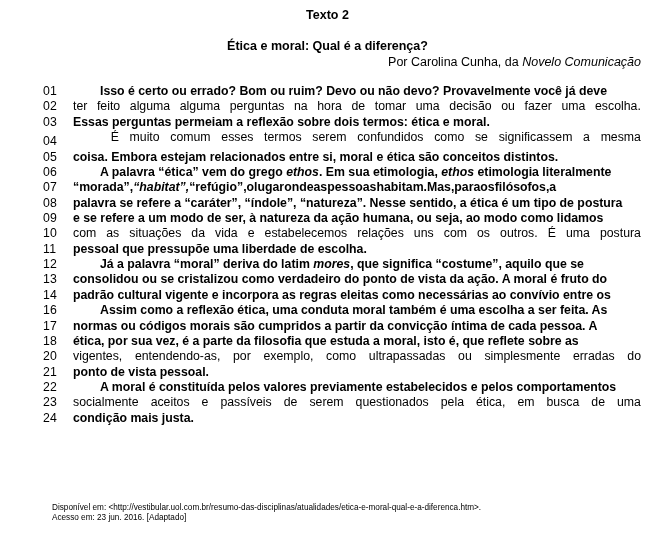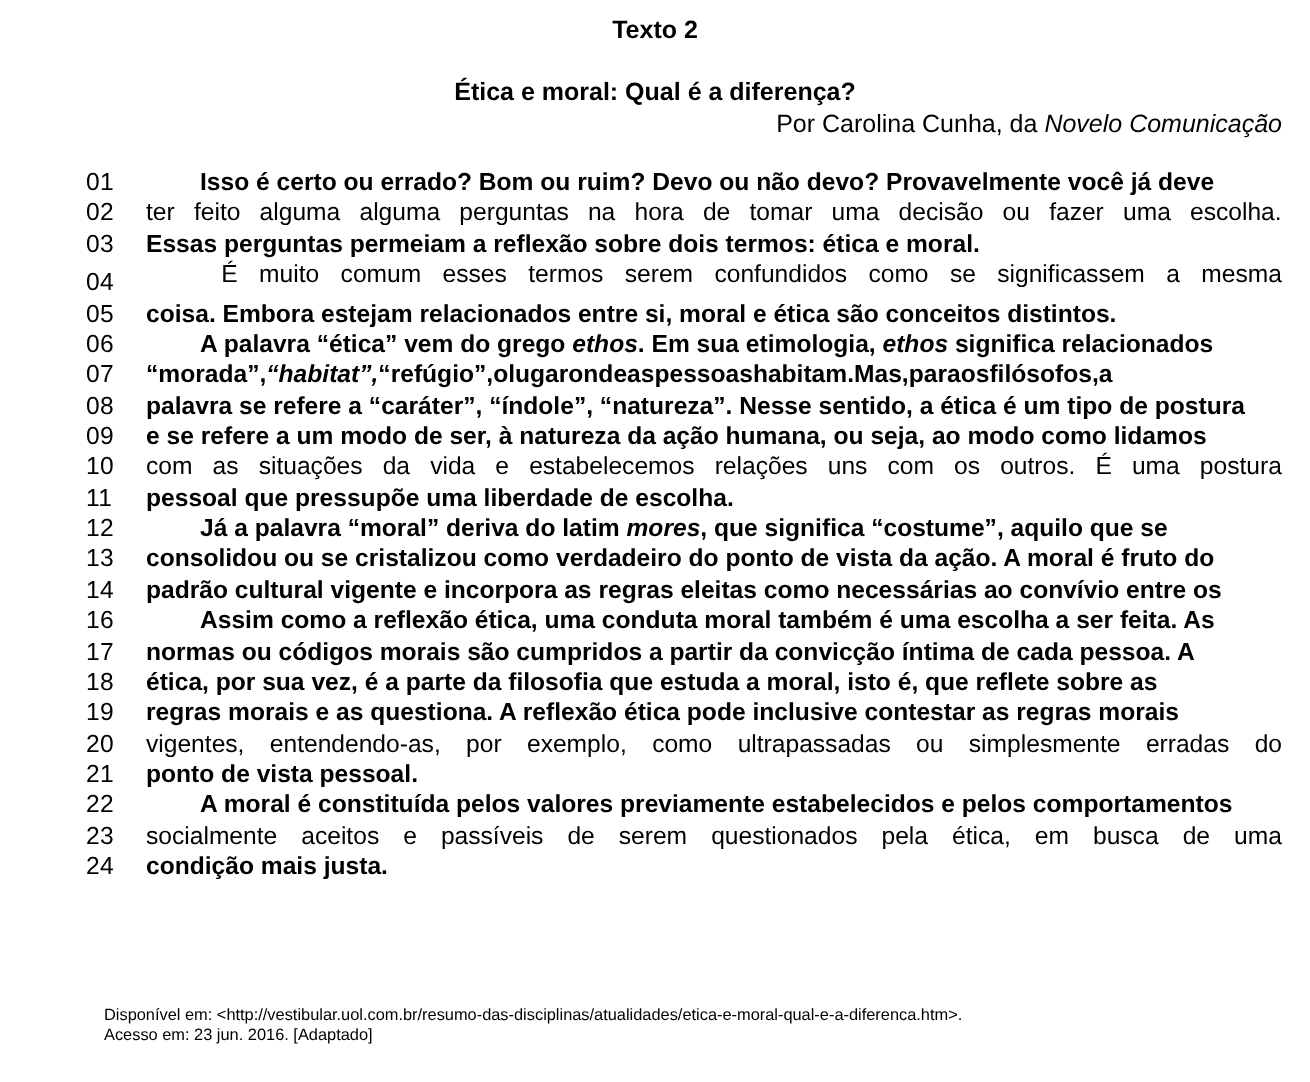--- a/index.html
+++ b/index.html
@@ -158,21 +158,21 @@
       </div>
       <div class="text-line">
         <div class="line-no">05</div>
         <div class="line-text ragged">
           <span><span>coisa. Embora estejam relacionados entre si, moral e ética são conceitos distintos.</span></span>
         </div>
       </div>
       <div class="text-line">
         <div class="line-no">06</div>
         <div class="line-text ragged">
-          <span><span class="indent"></span><span>A palavra “ética” vem do grego </span><em>ethos</em><span>. Em sua etimologia, </span><em>ethos</em><span> significa relacionados</span></span>
+          <span><span class="indent"></span><span>A palavra “ética” vem do grego </span><em>ethos</em><span>. Em sua etimologia, </span><em>ethos</em><span> etimologia literalmente</span></span>
         </div>
       </div>
       <div class="text-line">
         <div class="line-no">07</div>
         <div class="line-text ragged">
           <span><span>“morada”,</span><em>“habitat”,</em><span>“refúgio”,</span><span>o</span><span>lugar</span><span>onde</span><span>as</span><span>pessoas</span><span>habitam.</span><span>Mas,</span><span>para</span><span>os</span><span>filósofos,</span><span>a</span></span>
         </div>
       </div>
       <div class="text-line">
         <div class="line-no">08</div>
@@ -242,26 +242,20 @@
           <span><span>normas ou códigos morais são cumpridos a partir da convicção íntima de cada pessoa. A</span></span>
         </div>
       </div>
       <div class="text-line">
         <div class="line-no">18</div>
         <div class="line-text ragged">
           <span><span>ética, por sua vez, é a parte da filosofia que estuda a moral, isto é, que reflete sobre as</span></span>
         </div>
       </div>
       <div class="text-line">
-        <div class="line-no">19</div>
-        <div class="line-text ragged">
-          <span><span>regras morais e as questiona. A reflexão ética pode inclusive contestar as regras morais</span></span>
-        </div>
-      </div>
-      <div class="text-line">
         <div class="line-no">20</div>
         <div class="line-text justify">
           <span>vigentes,</span>
           <span>entendendo-as,</span>
           <span>por</span>
           <span>exemplo,</span>
           <span>como</span>
           <span>ultrapassadas</span>
           <span>ou</span>
           <span>simplesmente</span>

